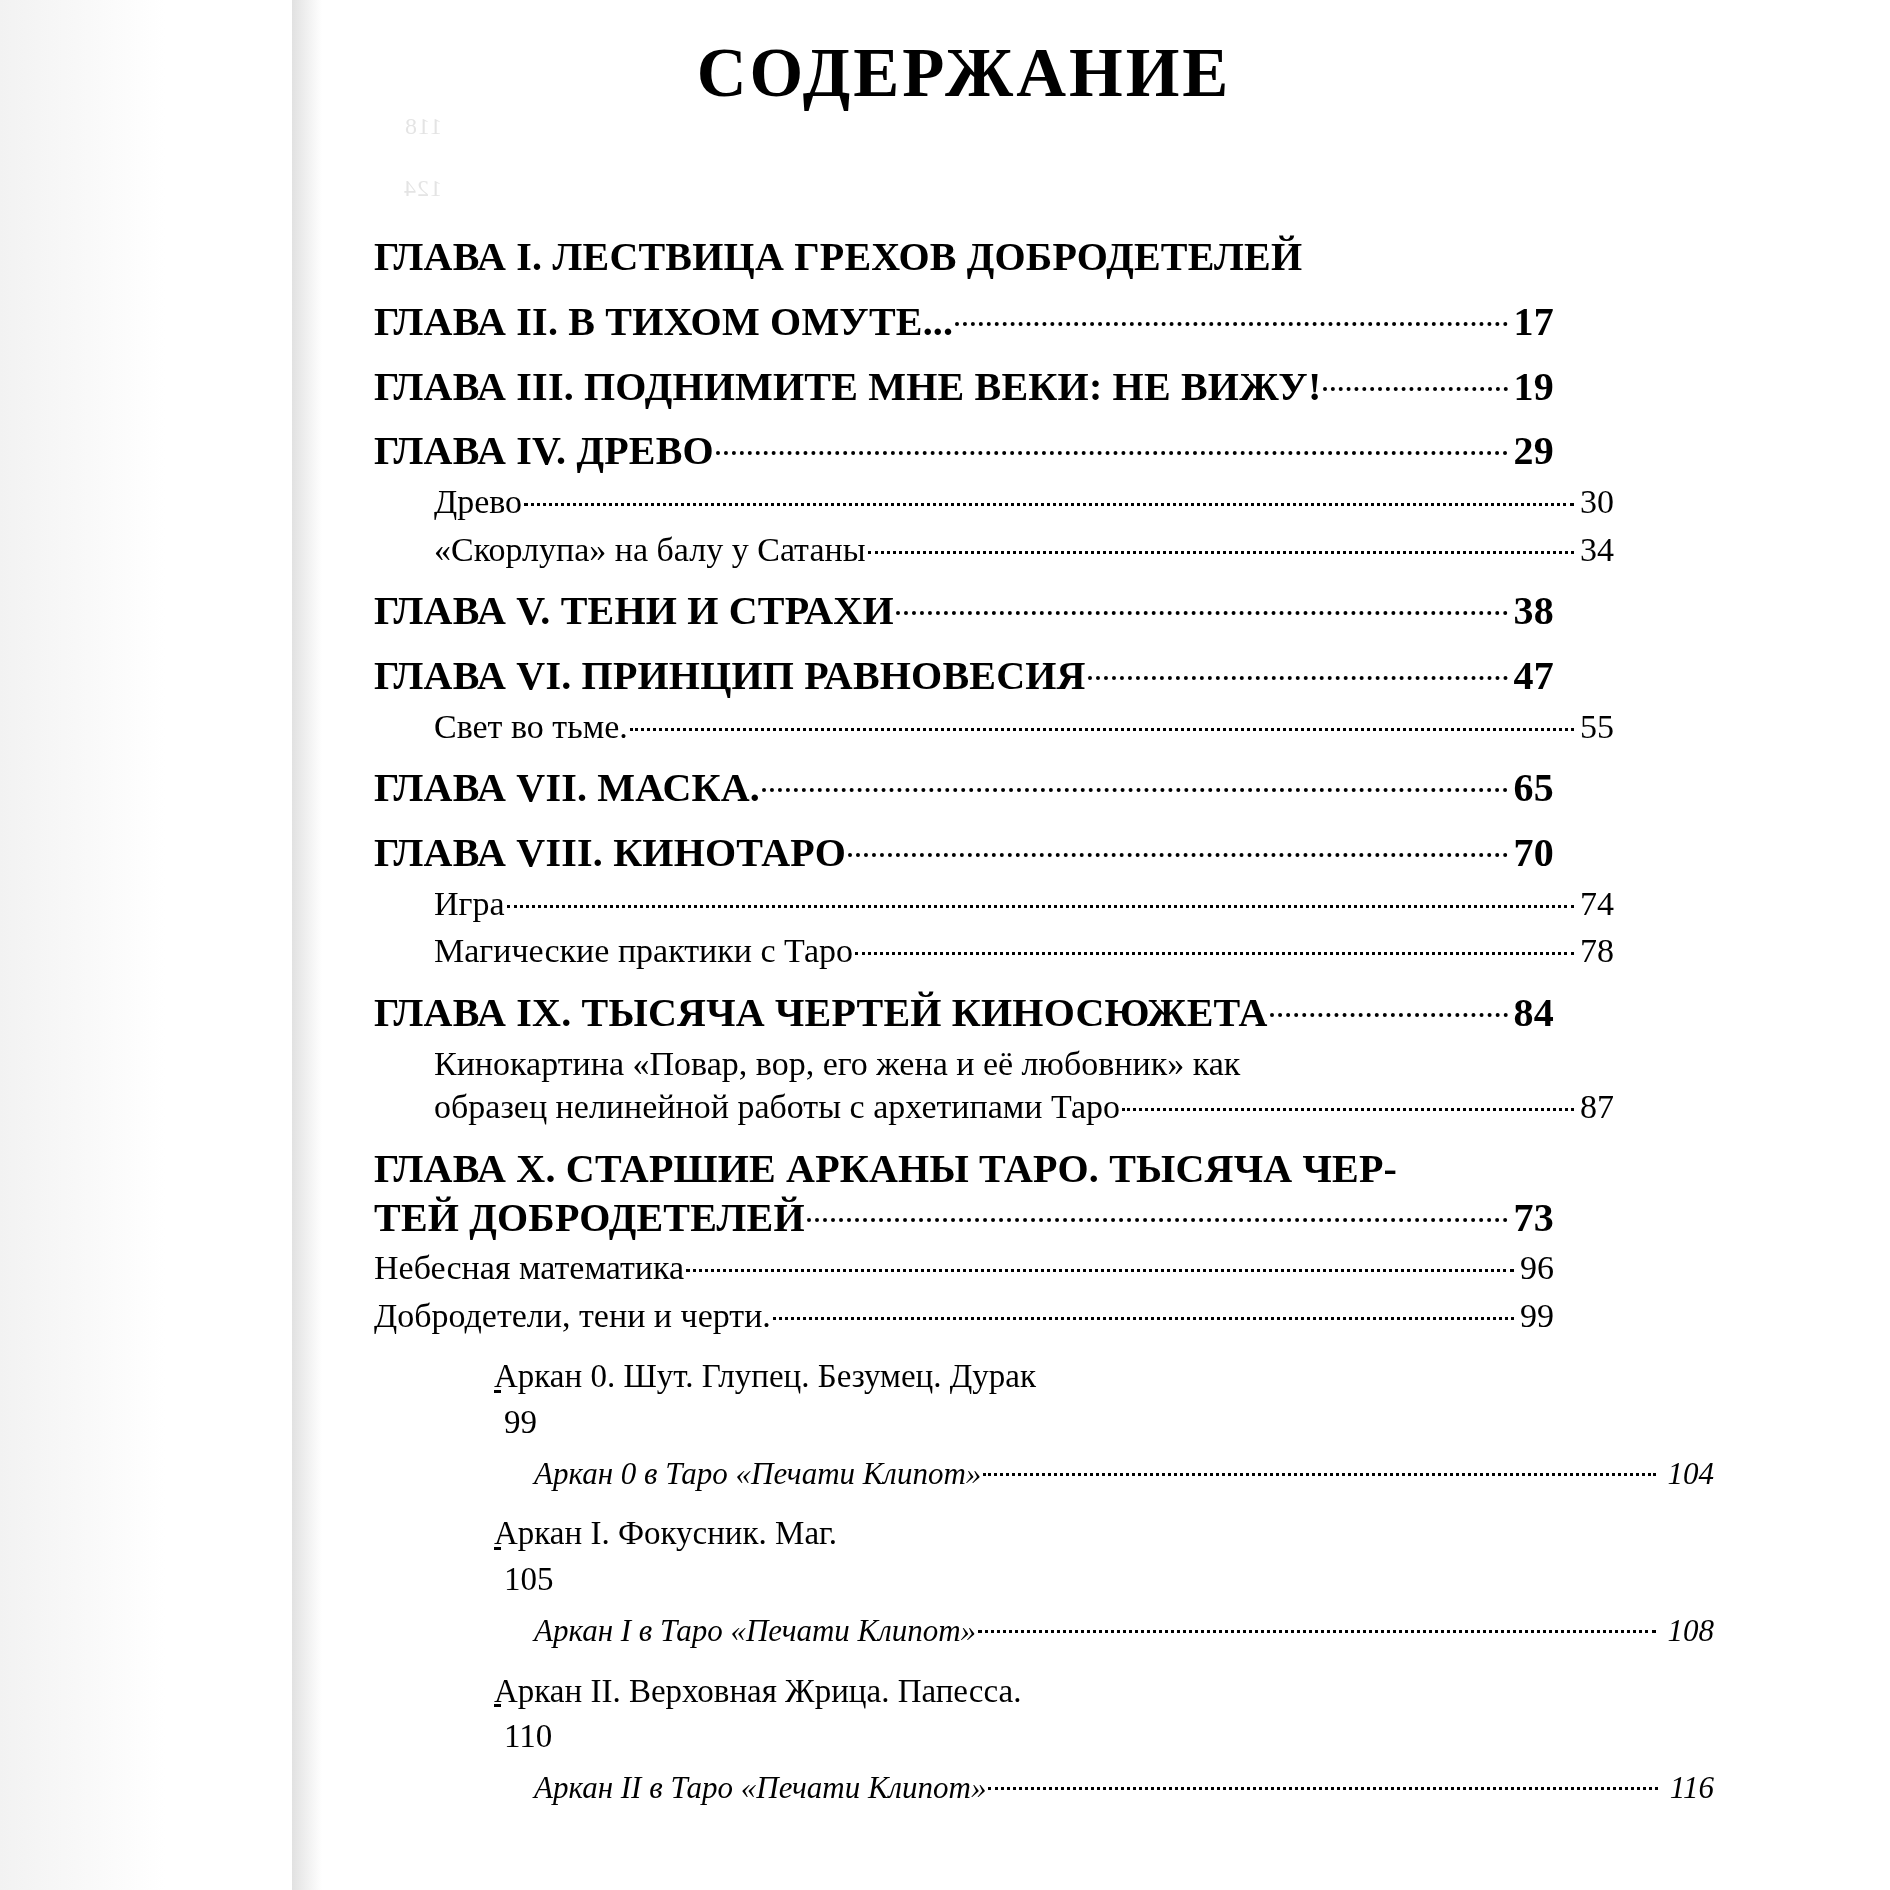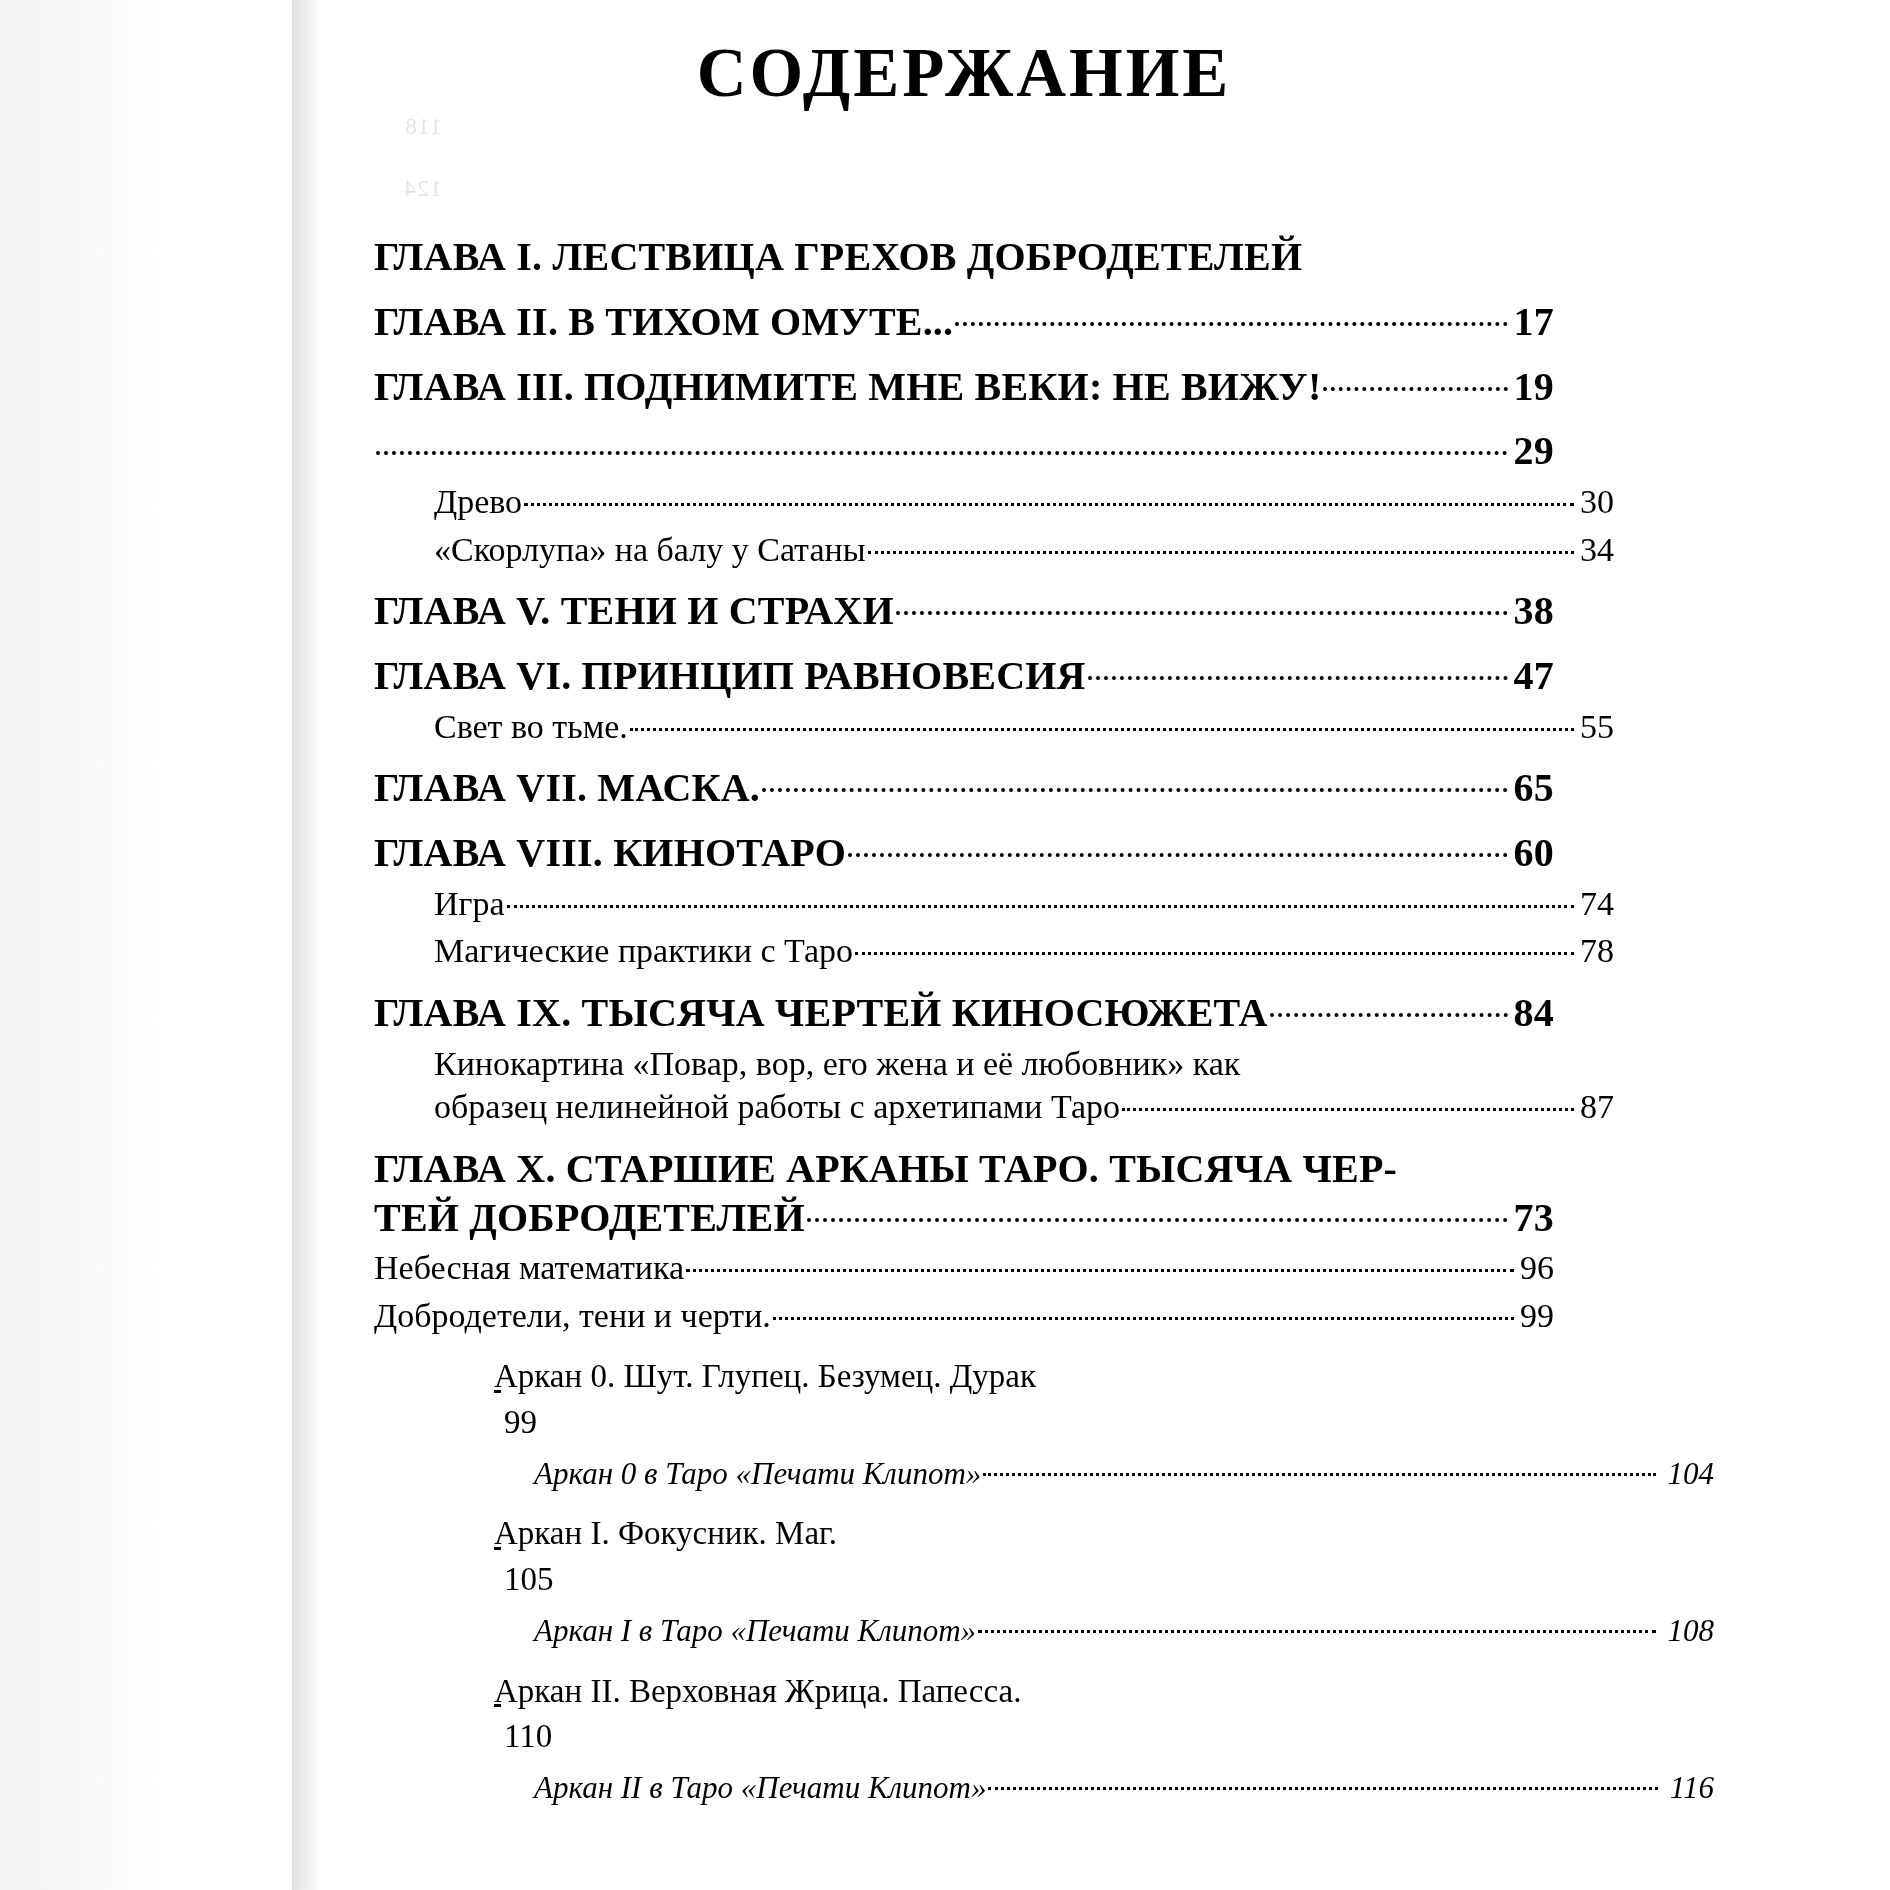--- a/index.html
+++ b/index.html
@@ -162,20 +162,21 @@
         <span class="pageno">17</span>
       </div>
 
       <div class="row chapter">
         <span class="label">ГЛАВА III. ПОДНИМИТЕ МНЕ ВЕКИ: НЕ ВИЖУ!</span>
         <span class="leader"></span>
         <span class="pageno">19</span>
       </div>
 
       <div class="row chapter">
+        <span class="label">ГЛАВА IV. ДРЕВО</span>
         <span class="leader"></span>
         <span class="pageno">29</span>
       </div>
 
       <div class="row section">
         <span class="label">Древо</span>
         <span class="leader"></span>
         <span class="pageno">30</span>
       </div>
 
@@ -205,21 +206,21 @@
 
       <div class="row chapter">
         <span class="label">ГЛАВА VII. МАСКА.</span>
         <span class="leader"></span>
         <span class="pageno">65</span>
       </div>
 
       <div class="row chapter">
         <span class="label">ГЛАВА VIII. КИНОТАРО</span>
         <span class="leader"></span>
-        <span class="pageno">60</span>
+        <span class="pageno">70</span>
       </div>
 
       <div class="row section">
         <span class="label">Игра</span>
         <span class="leader"></span>
         <span class="pageno">74</span>
       </div>
 
       <div class="row section">
         <span class="label">Магические практики с Таро</span>

